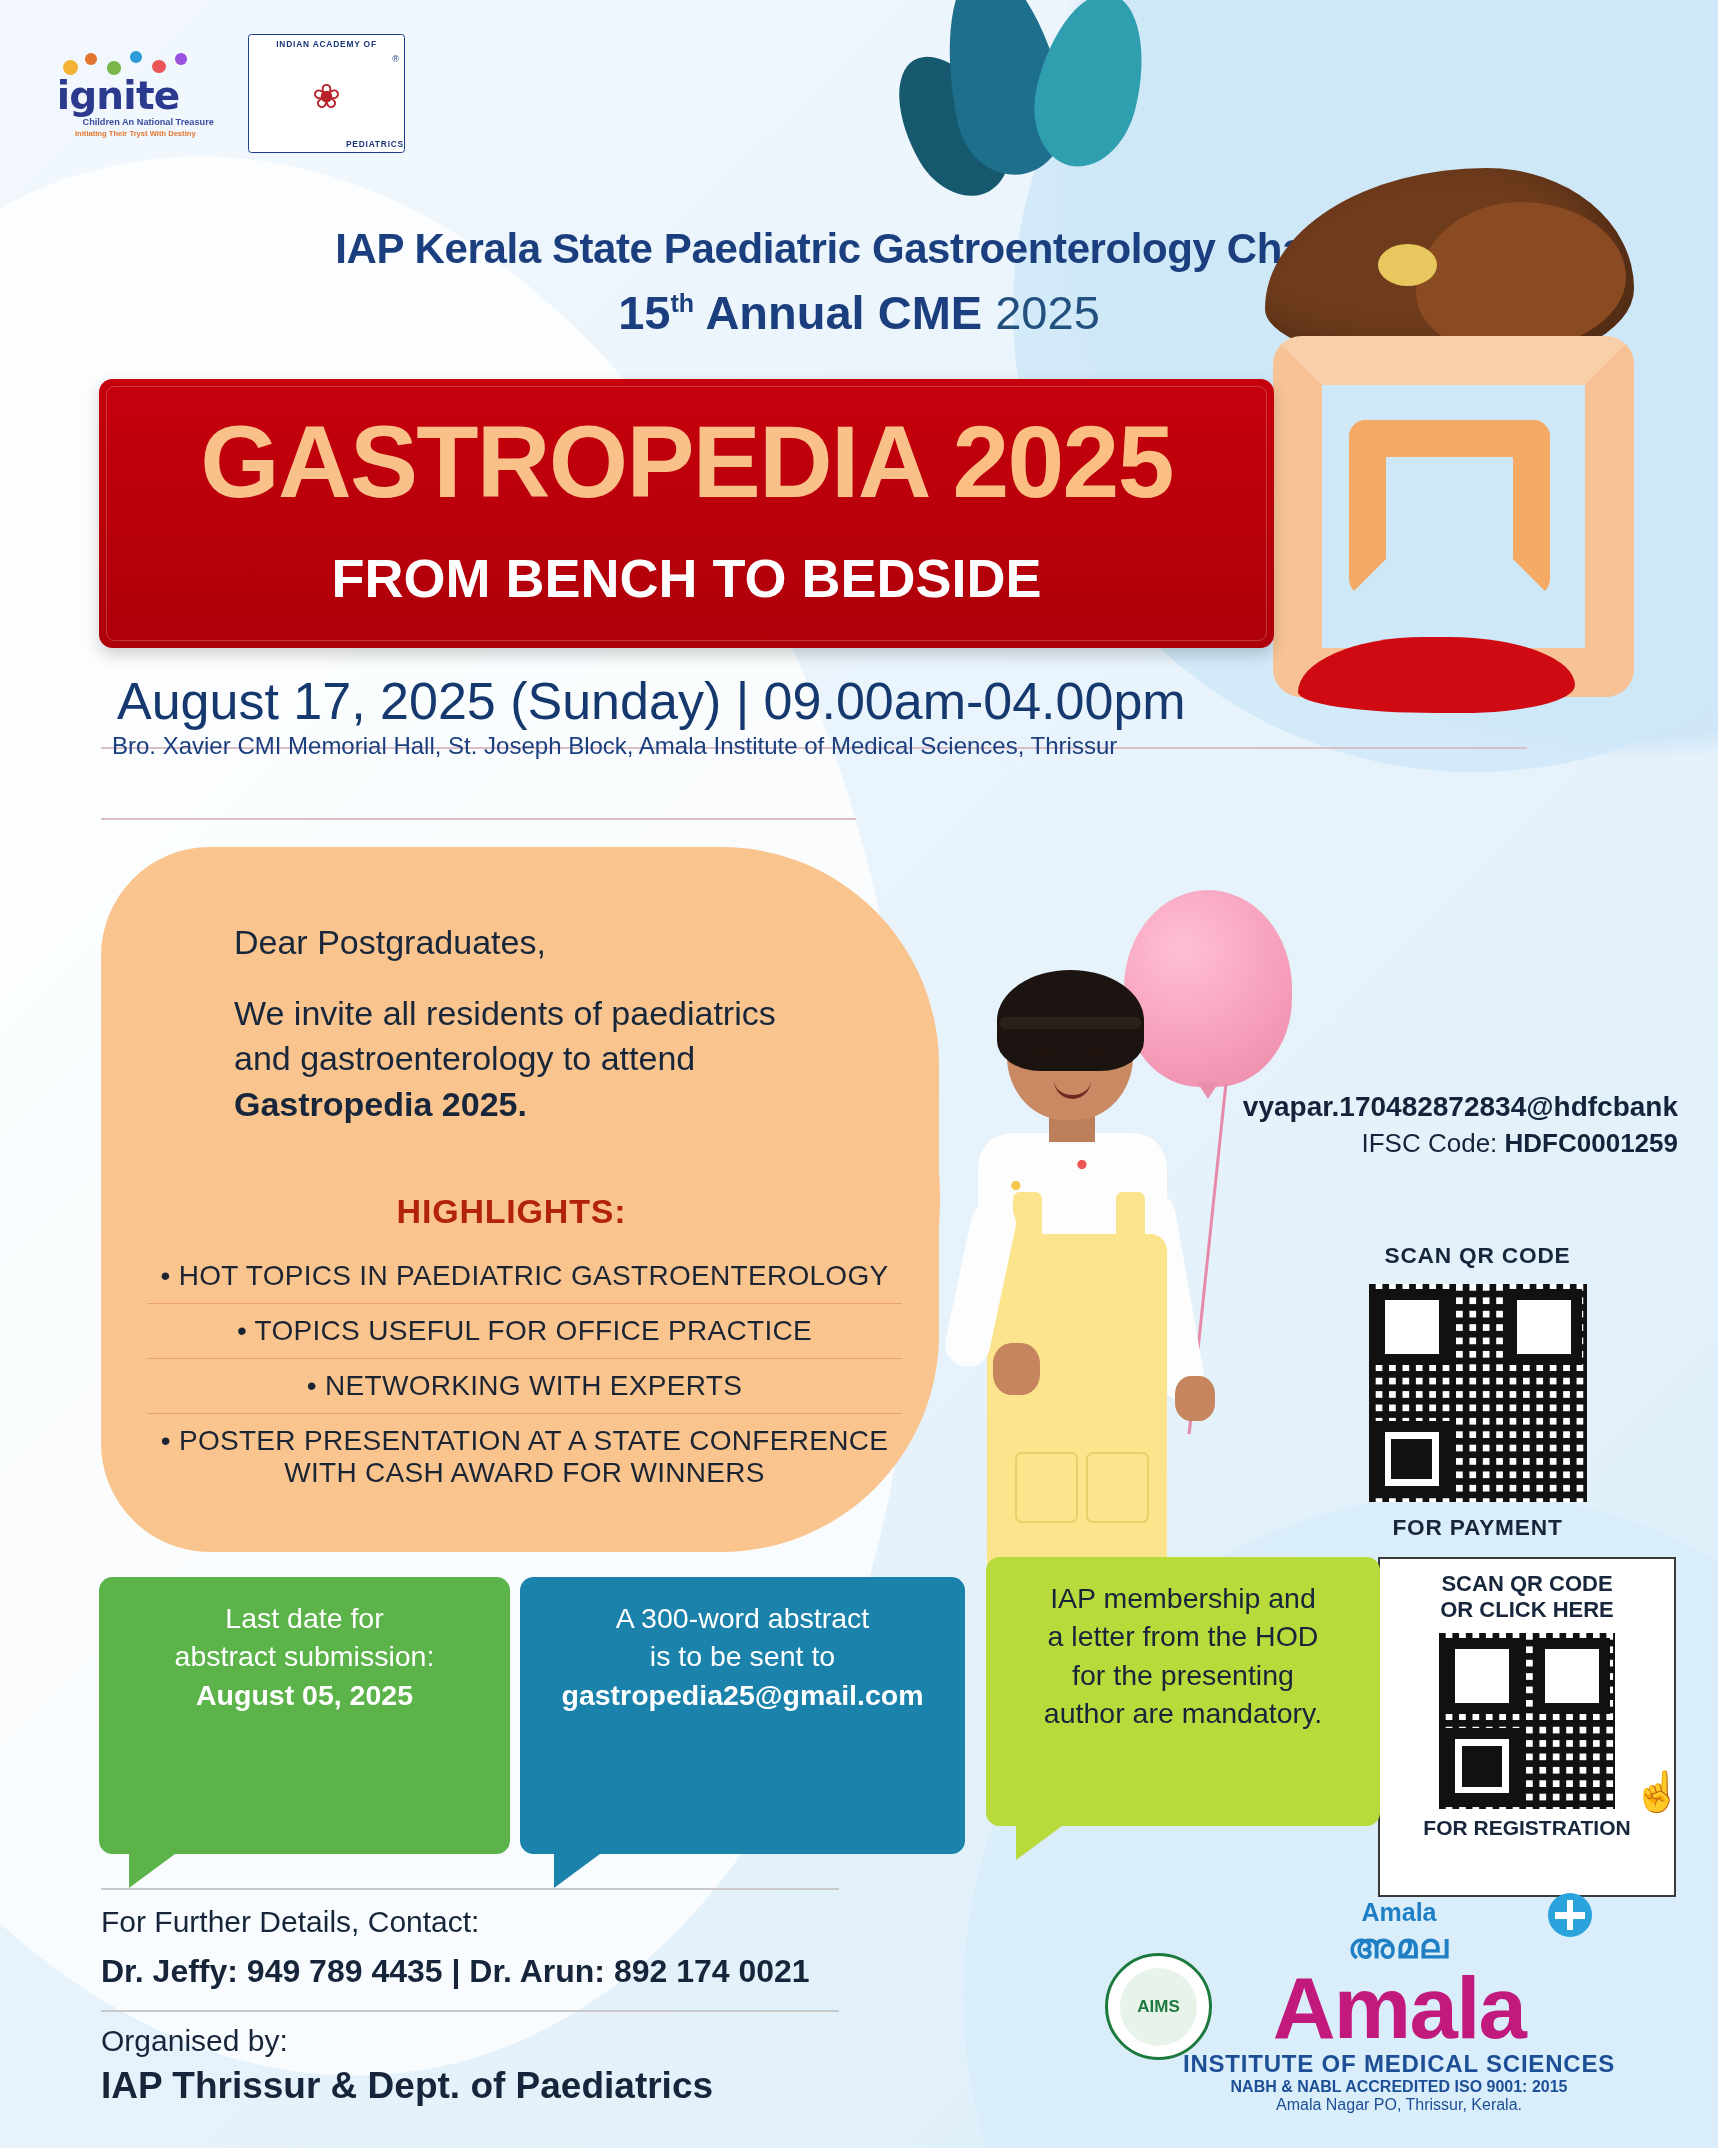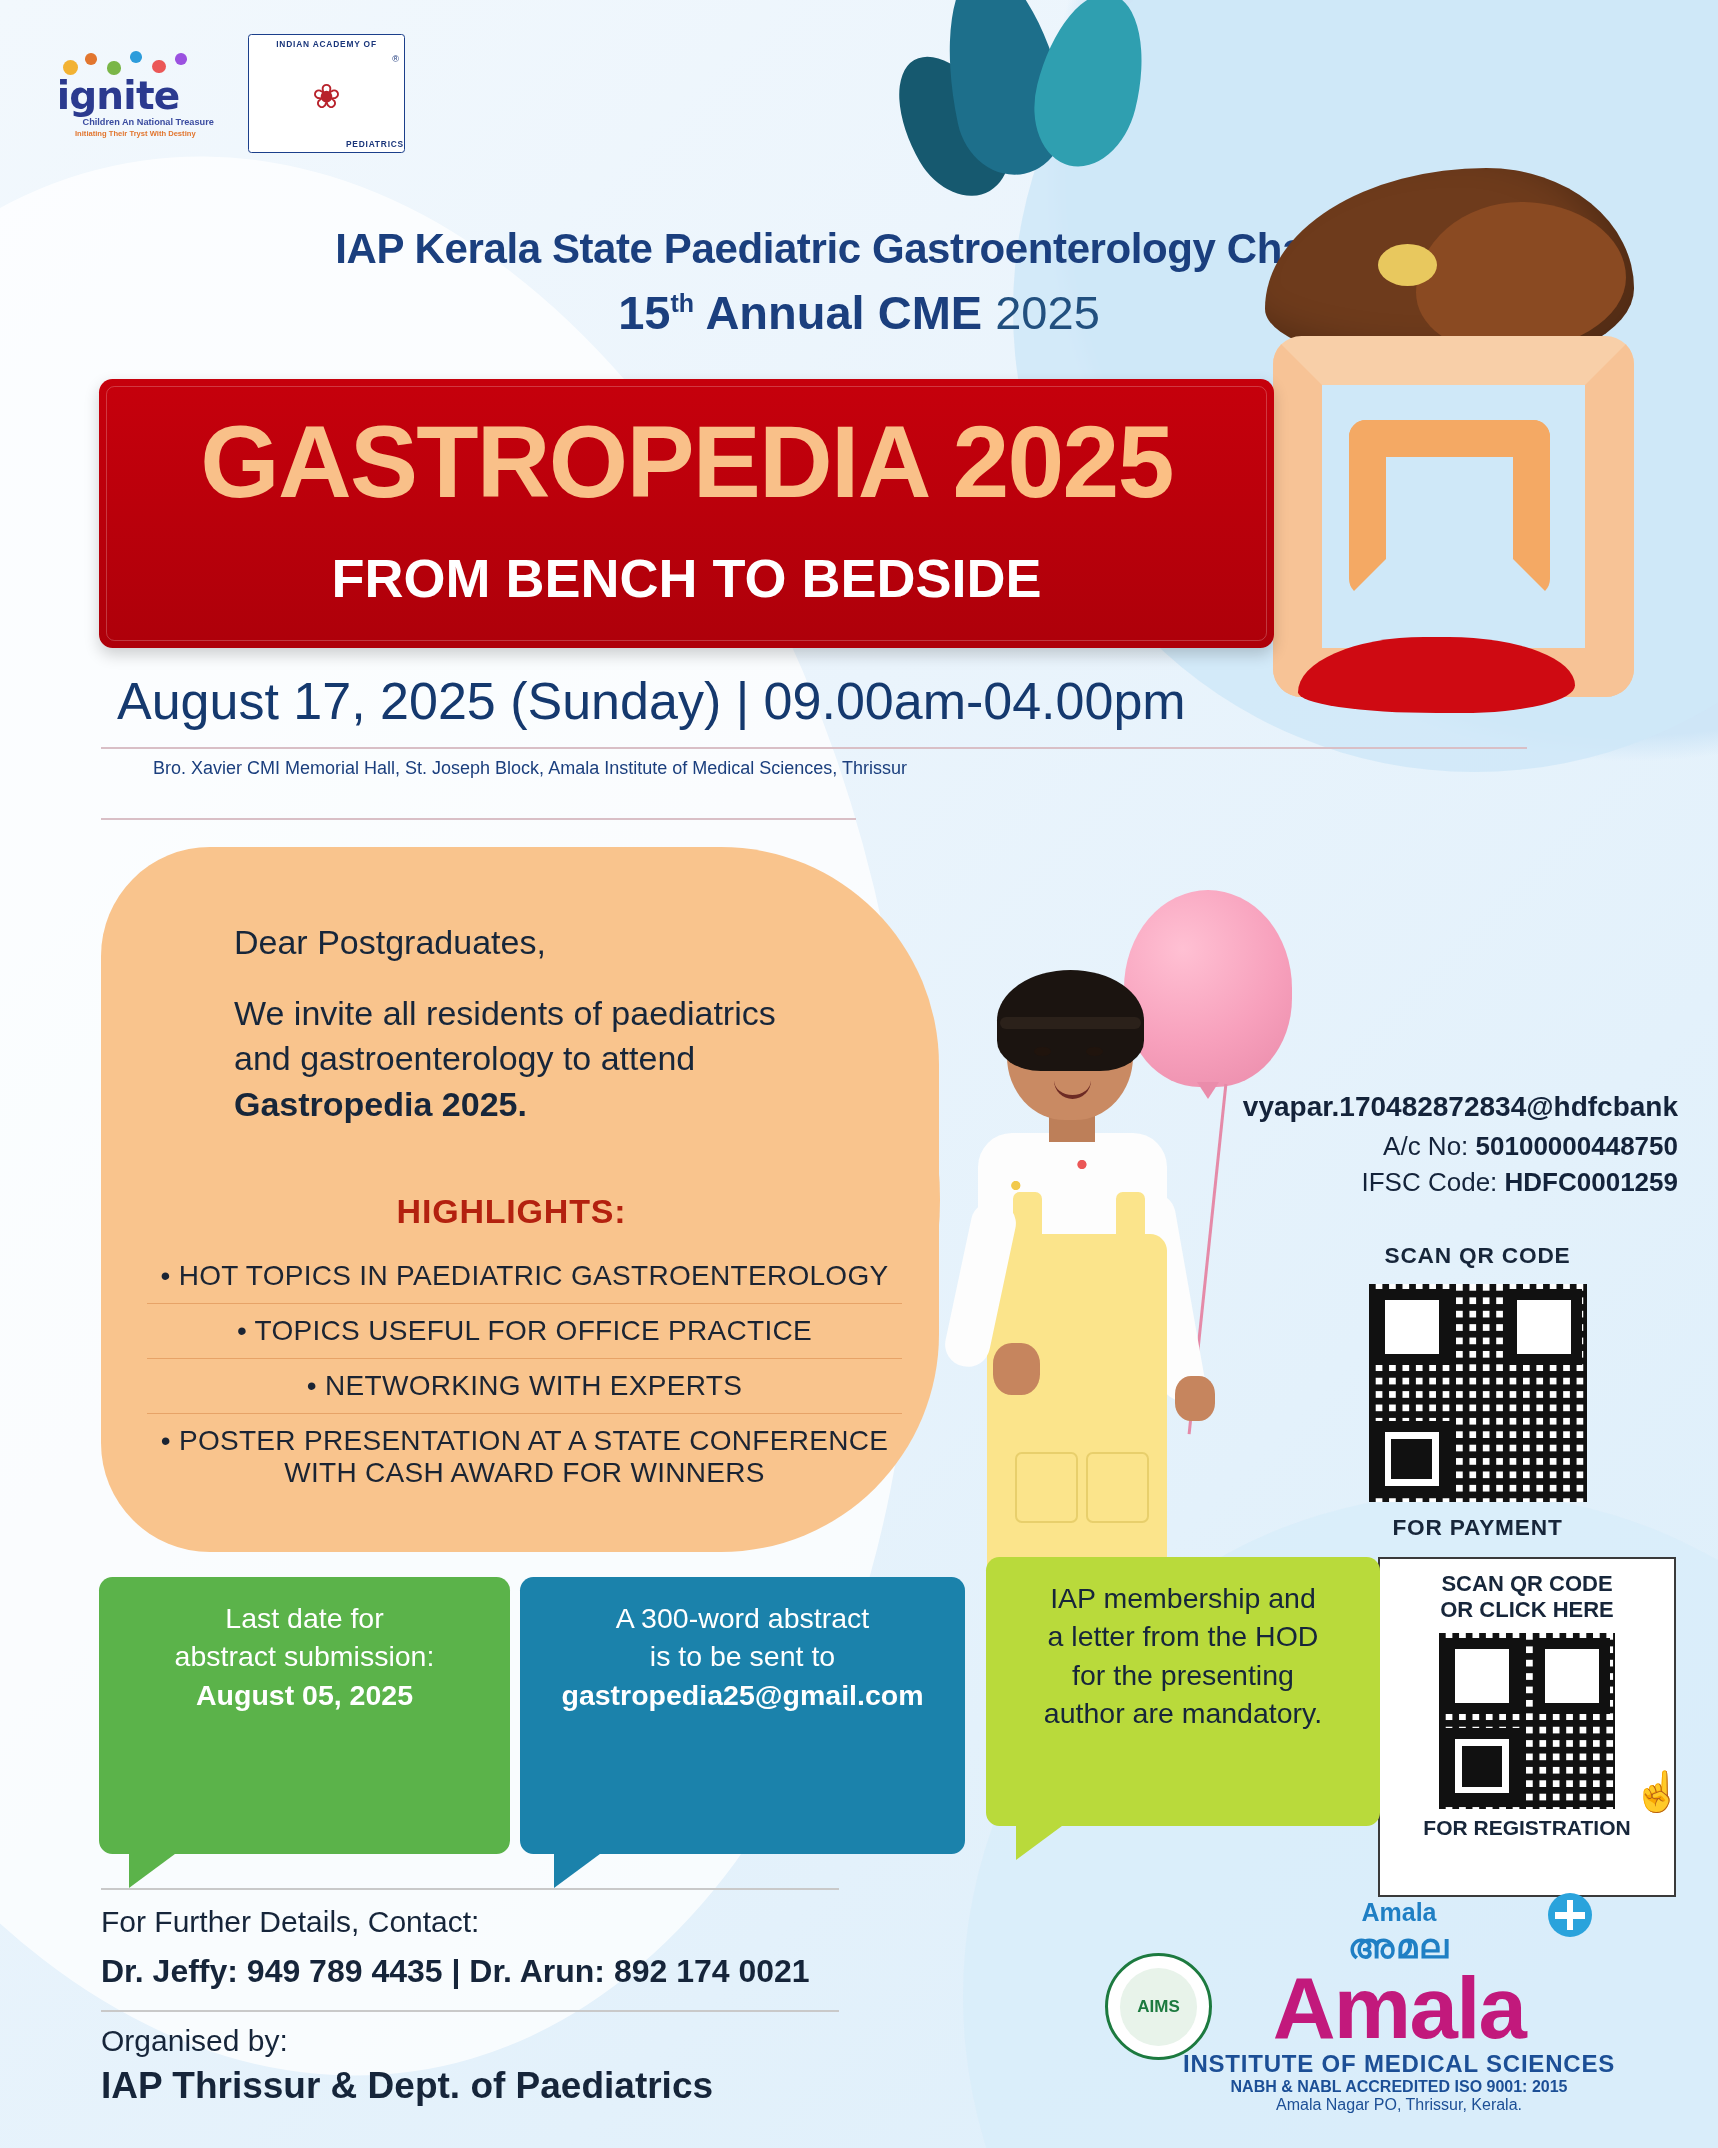--- a/index.html
+++ b/index.html
@@ -134,21 +134,21 @@
     border-radius:50% 50% 45% 55% / 80% 70% 40% 30%;
   }
 
   
   .dateline{
     position:absolute;left:117px;top:671px;width:1141px;
     font-size:52px;color:#15396e;
   }
   .hr1{position:absolute;left:101px;top:747px;width:1426px;height:1.7px;background:#d9bfc6;}
   .venue{
-    position:absolute;left:112px;top:758px;font-size:18px;color:#1b3f7e;margin-left:41px;
+    position:absolute;left:112px;top:732px;font-size:24px;color:#1b3f7e;
   }
   .hr2{position:absolute;left:101px;top:818px;width:755px;height:1.7px;background:#d9bfc6;}
 
   
   .blob{
     position:absolute;left:101px;top:847px;width:839px;height:705px;
     background:#f9c48d;
     border-radius:109px 352px 352px 109px / 109px 352px 352px 109px;
   }
   .blob-r{
@@ -430,23 +430,20 @@
         <div class="hair"></div>
         <div class="hairband"></div>
         <div class="eye l"></div>
         <div class="eye r"></div>
         <div class="smile"></div>
       </div>
     </div>
 
     <div class="bank">
       <div class="b1">vyapar.170482872834@hdfcbank</div>
-      <div class="b2">
-        <span>A/c No: </span><b>50100000448750</b>
-      </div>
       <div class="b3">
         <span>IFSC Code: </span><b>HDFC0001259</b>
       </div>
     </div>
 
     <div class="qr-pay">
       <div class="qr-cap">SCAN QR CODE</div>
       <div class="qr-box">
           <span class="bl"></span>
         </div>

